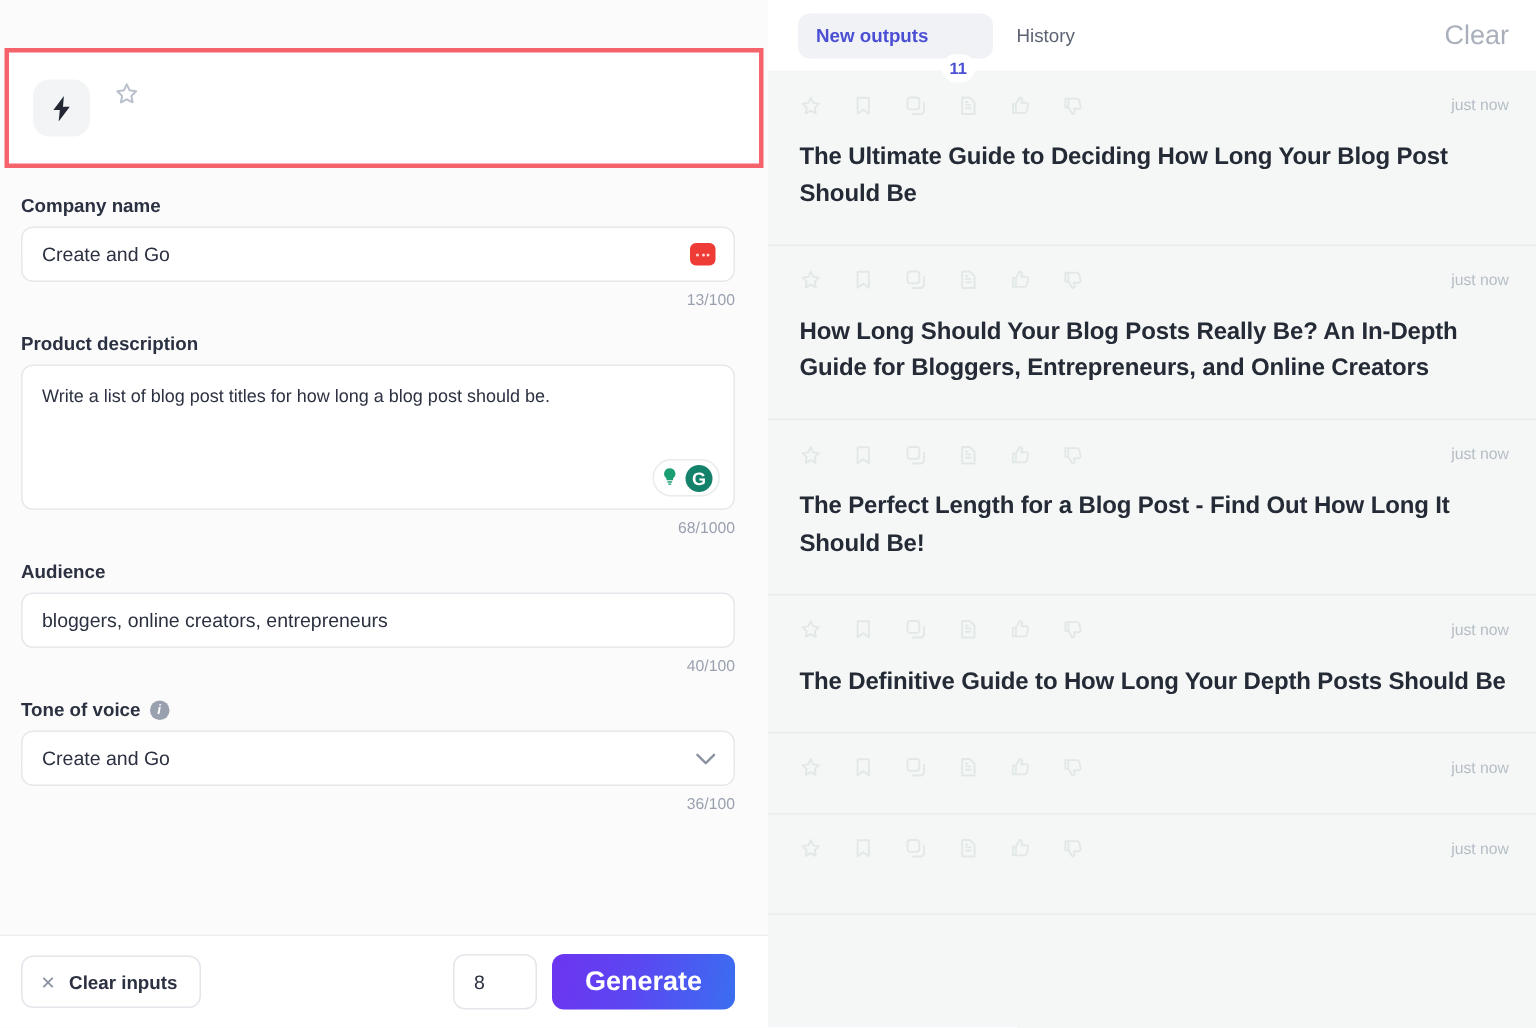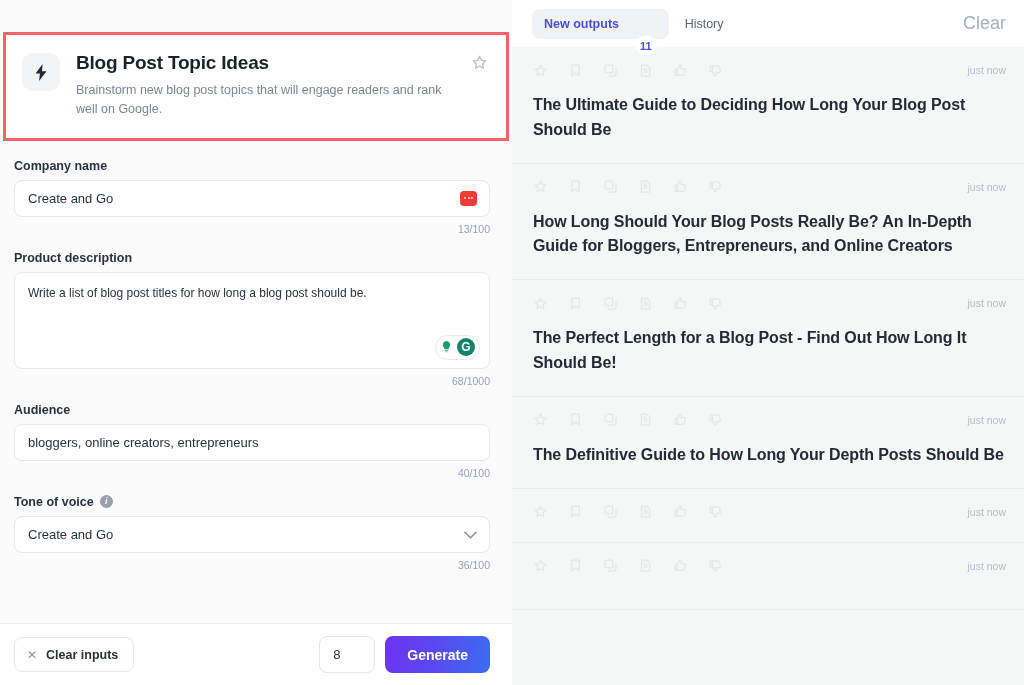--- a/index.html
+++ b/index.html
@@ -122,37 +122,37 @@
   .spacer { flex: 1 1 auto; }
   .count-input {
     width: 56px; height: 37px;
     border: 1px solid #e3e6ea; border-radius: 8px; background: #ffffff;
     display: flex; align-items: center; padding-left: 13px;
     font-size: 13px; color: #2b3140; cursor: text;
   }
   .gen-btn {
     height: 37px; padding: 0 22px; border: none; border-radius: 8px;
     background: linear-gradient(100deg, #6d34f0 0%, #5b47f2 45%, #3a6ef0 100%);
-    color: #ffffff; font-size: 14px; font-weight: bold;
+    color: #ffffff; font-size: 18px; font-weight: bold;
     display: flex; align-items: center; justify-content: center; cursor: pointer;
   }
 
   
   .right-panel {
     width: 512px; height: 685px;
     background: #f4f7f5;
     display: flex; flex-direction: column;
   }
   .out-header {
     flex: 0 0 auto; height: 47px; background: #ffffff;
     display: flex; align-items: center; padding: 0 18px 0 20px; gap: 4px;
   }
   .tab {
     height: 30px; padding: 0 12px; border-radius: 8px;
-    display: flex; align-items: center; gap: 16px;
+    display: flex; align-items: center; gap: 9px;
     font-size: 12.5px; cursor: pointer;
   }
   .tab.active { background: #f1f2f6; color: #4a4fd4; font-weight: bold; }
   .tab.inactive { color: #5c6474; }
   .tab-badge {
     min-width: 21px; height: 19px; padding: 0 5px; border-radius: 10px;
     background: #ffffff; color: #4a4fd4;
     font-size: 11px; font-weight: bold;
     display: flex; align-items: center; justify-content: center; margin-top: 44px;
   }
@@ -179,24 +179,20 @@
 <div class="app">
 
   <div class="left-panel">
 
     <div class="tool-header-wrap">
       <div class="tool-header">
         <div class="tool-icon">
           <svg width="13" height="17" viewBox="0 0 13 17" aria-hidden="true">
             <path d="M7.6 0L0.6 9.4h4.3L4.1 17l7.4-9.8H7.0L7.6 0z" fill="#222733"></path>
           </svg>
-        </div>
-        <div class="tool-meta">
-          <div class="tool-title">Blog Post Topic Ideas</div>
-          <div class="tool-desc">Brainstorm new blog post topics that will engage readers and rank well on Google.</div>
         </div>
         <div class="fav-star">
           <svg width="17" height="17" viewBox="0 0 24 24" fill="none" stroke="#b9bfcb" stroke-width="1.9" stroke-linejoin="round" aria-hidden="true">
             <path d="M12 3.2l2.7 5.6 6.1.9-4.4 4.3 1.05 6.1L12 17.2l-5.45 2.9L7.6 14 3.2 9.7l6.1-.9L12 3.2z"></path>
           </svg>
         </div>
       </div>
     </div>
 
     <div class="form-area">

